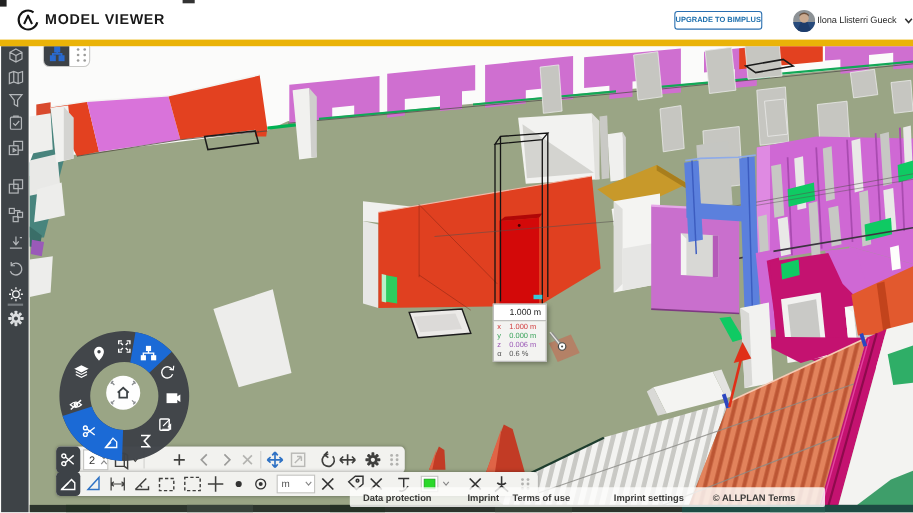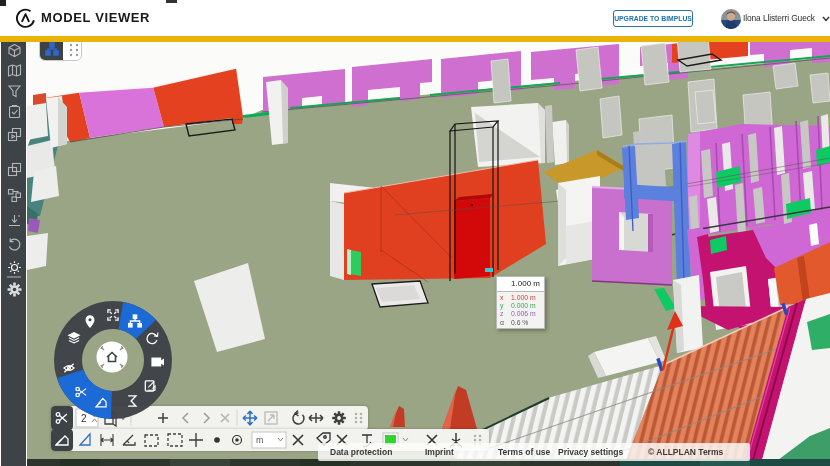--- a/index.html
+++ b/index.html
@@ -22,21 +22,21 @@
   
   #mtb{position:absolute;left:39px;top:37px;width:43px;height:24px;background:#fff;
        border:1px solid #c9c9c7;border-radius:6px;z-index:10;box-sizing:border-box;}
   #mtb .dk{position:absolute;left:0;top:0;width:23px;height:22px;background:#3d4247;
        border-radius:5px 0 0 5px;}
   
   .tb{position:absolute;background:#f2f2ef;border-radius:4px;z-index:12;
       box-shadow:0 0 3px rgba(0,0,0,.25);}
   .dkb{position:absolute;background:#3d4247;z-index:13;border-radius:4px;}
   
-  #tip{position:absolute;left:448px;top:276px;width:49px;z-index:11;font-size:6.8px;box-shadow:2px 2px 4px rgba(0,0,0,.3);margin-left:48px;}
+  #tip{position:absolute;left:448px;top:276px;width:49px;z-index:11;font-size:6.8px;box-shadow:2px 2px 4px rgba(0,0,0,.3);}
   #tiph{background:#fff;border:1px solid #b9b9b7;height:14px;line-height:14px;
         text-align:right;padding-right:4px;font-size:8px;color:#222;}
   #tipb{background:#f3f3f1;border:1px solid #b9b9b7;border-top:none;padding:2px 3px 1px 3px;}
   .tr{height:8.2px;line-height:8.2px;font-size:6.8px;}
   .tr b{display:inline-block;width:11px;font-weight:normal;}
   
   #ftr{position:absolute;left:318px;top:443px;width:432px;height:18px;z-index:14;
        background:rgba(252,252,251,.82);border-radius:2px;font-size:8.5px;color:#3a3a38;}
   #ftr span{position:absolute;top:4px;font-weight:bold;}
 </style>
@@ -619,17 +619,17 @@
         <circle cx="424" cy="11" r="1.3"></circle>
         <circle cx="429" cy="11" r="1.3"></circle>
         <circle cx="424" cy="15" r="1.3"></circle>
         <circle cx="429" cy="15" r="1.3"></circle>
       </g>
 </svg>
 
 <div id="ftr">
  <span style="left:12px">Data protection</span>
  <span style="left:107px">Imprint</span>
- <span style="left:180px">Terms of use</span>
- <span style="left:240px">Privacy settings</span>
+ <span style="left:148px">Terms of use</span>
+ <span style="left:240px">Imprint settings</span>
  <span style="left:330px">© ALLPLAN Terms</span>
 </div>
 </div>
 
 </body></html>

